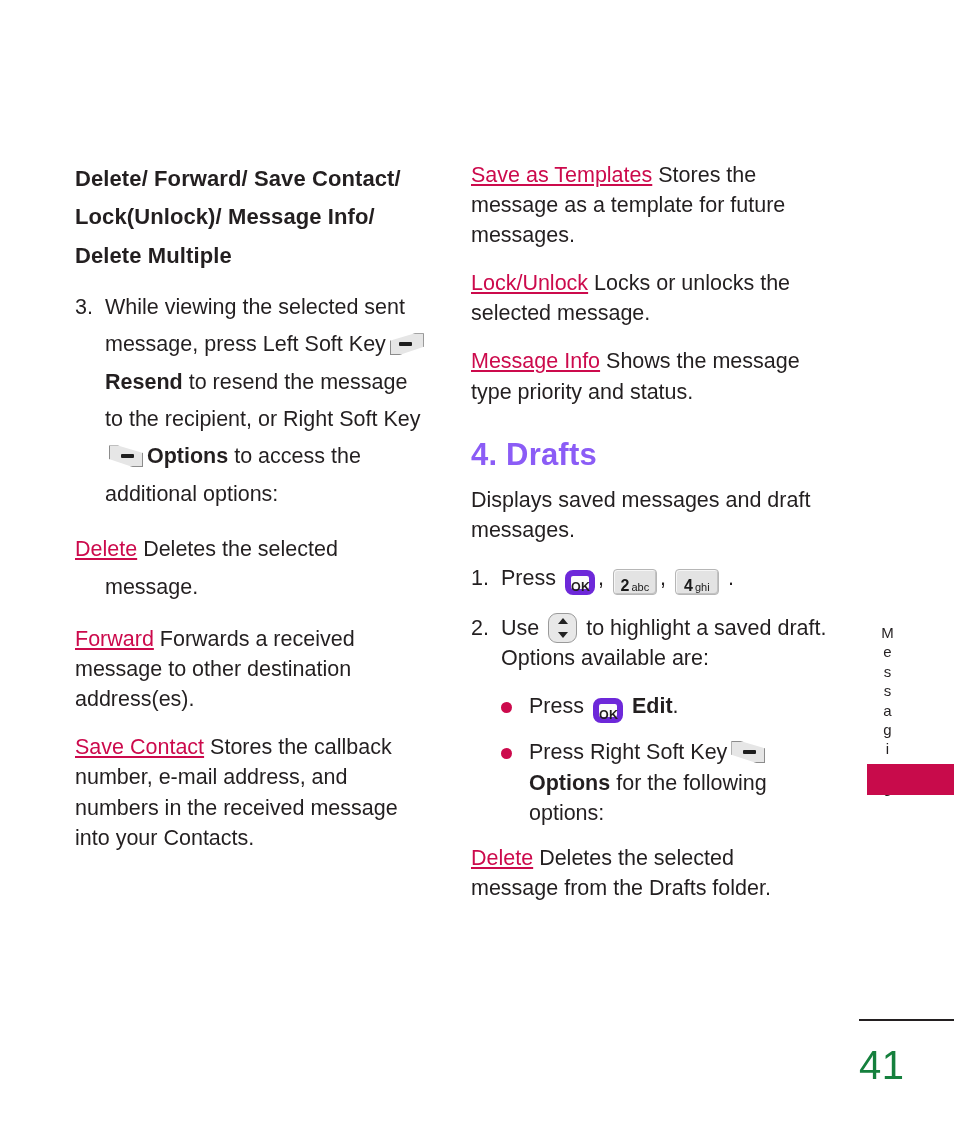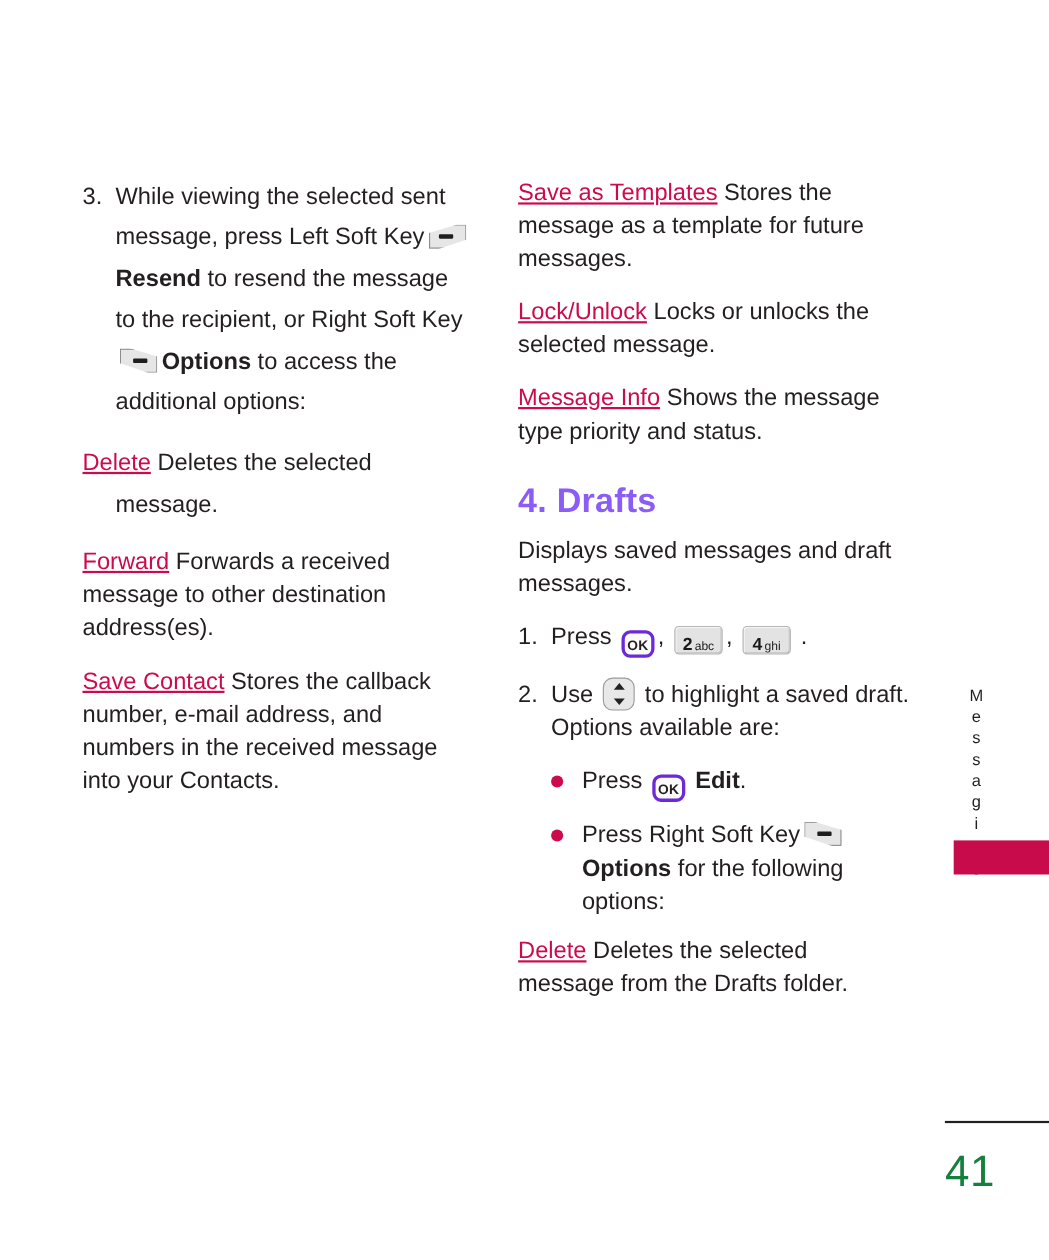--- a/index.html
+++ b/index.html
@@ -105,21 +105,21 @@
   .key {
     display: inline-block;
     vertical-align: -6px;
     margin: 0 3px;
   }
 
   
   .key-ok {
     width: 30px;
     height: 25px;
-    border: 3px solid #6d28d9;
+    border: 6px solid #6d28d9;
     border-radius: 8px;
     background: #fbfbfb;
     font-size: 12.5px;
     font-weight: bold;
     line-height: 22px;
     text-align: center;
     color: #231f20;
     letter-spacing: 0.3px;
     box-sizing: border-box;
   }
@@ -237,20 +237,21 @@
     letter-spacing: 0.5px;
   }
 </style>
 </head>
 <body>
 
 <div class="page">
 
   <div class="col col-left">
 
+    <p class="headline">Delete/ Forward/ Save Contact/ Lock(Unlock)/ Message Info/ Delete Multiple</p>
 
     <p class="numitem">
       <span class="num">3.</span><span>While viewing the selected sent message, press Left Soft Key</span><span class="key key-soft left"><span class="body"></span><span class="dash"></span></span><span class="bold">Resend</span>
       <span>to resend the message to the recipient, or Right Soft Key</span><span class="key key-soft right"><span class="body"></span><span class="dash"></span></span><span class="bold">Options</span>
       <span>to access the additional options:</span>
     </p>
 
     <p class="defhang">
       <span class="lead-in">Delete</span>
       <span>Deletes the selected message.</span>

